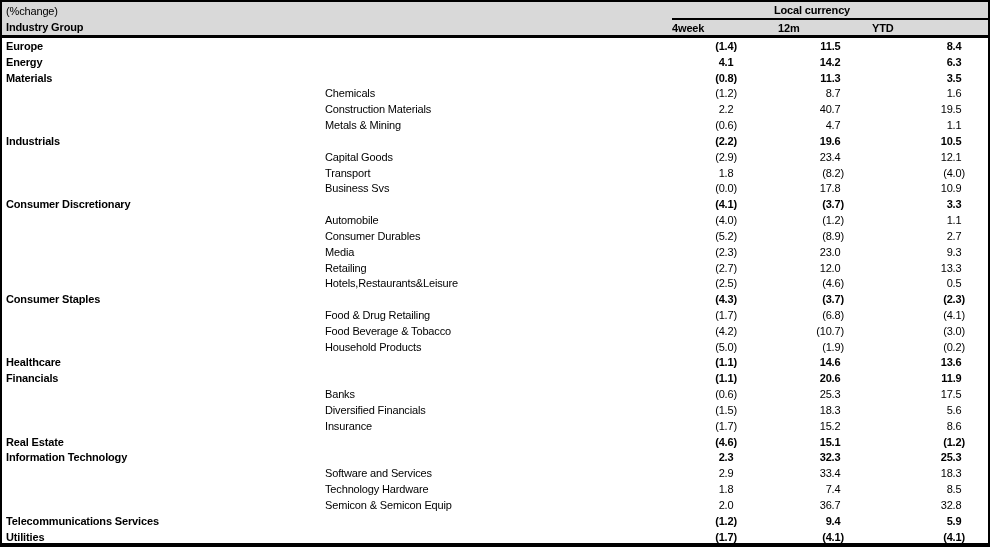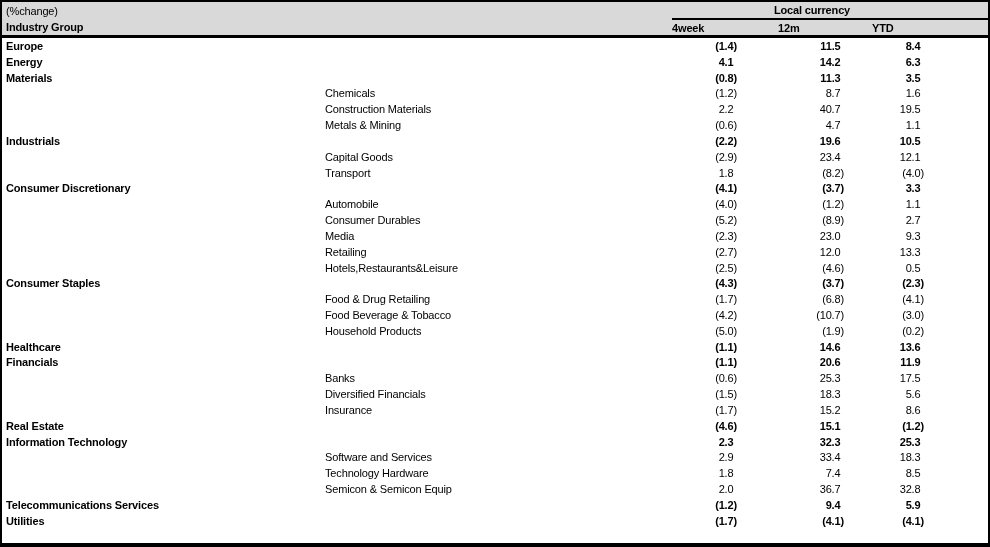--- a/index.html
+++ b/index.html
@@ -28,21 +28,21 @@
     height:15.84px;padding:0;vertical-align:middle;
     overflow:hidden;white-space:nowrap;
   }
   td.label{padding-left:4px;}
   tr.group{font-weight:bold;margin-top:20px;}
   tr.sub{font-weight:normal;}
   tr.sub td.label{padding-left:323px;}
   td.num{text-align:right;}
   td.num.c1{padding-right:41px;}
   td.num.c2{padding-right:28px;}
-  td.num.c3{padding-right:64px;}
+  td.num.c3{padding-right:23px;}
   .ph{visibility:hidden;}
 </style>
 </head>
 <body>
 
 <div class="sheet">
   <table>
     <colgroup>
       <col style="width:324px">
       <col style="width:346px">
@@ -110,20 +110,26 @@
           <td class="num c1">(2.9)</td>
           <td class="num c2">23.4<span class="ph">)</span></td>
           <td class="num c3">12.1<span class="ph">)</span></td>
         </tr>
         <tr class="sub">
           <td colspan="2" class="label">Transport</td>
           <td class="num c1">1.8<span class="ph">)</span></td>
           <td class="num c2">(8.2)</td>
           <td class="num c3">(4.0)</td>
         </tr>
+        <tr class="sub">
+          <td colspan="2" class="label">Business Svs</td>
+          <td class="num c1">(0.0)</td>
+          <td class="num c2">17.8<span class="ph">)</span></td>
+          <td class="num c3">10.9<span class="ph">)</span></td>
+        </tr>
         <tr class="group">
           <td colspan="2" class="label">Consumer Discretionary</td>
           <td class="num c1">(4.1)</td>
           <td class="num c2">(3.7)</td>
           <td class="num c3">3.3<span class="ph">)</span></td>
         </tr>
         <tr class="sub">
           <td colspan="2" class="label">Automobile</td>
           <td class="num c1">(4.0)</td>
           <td class="num c2">(1.2)</td>

